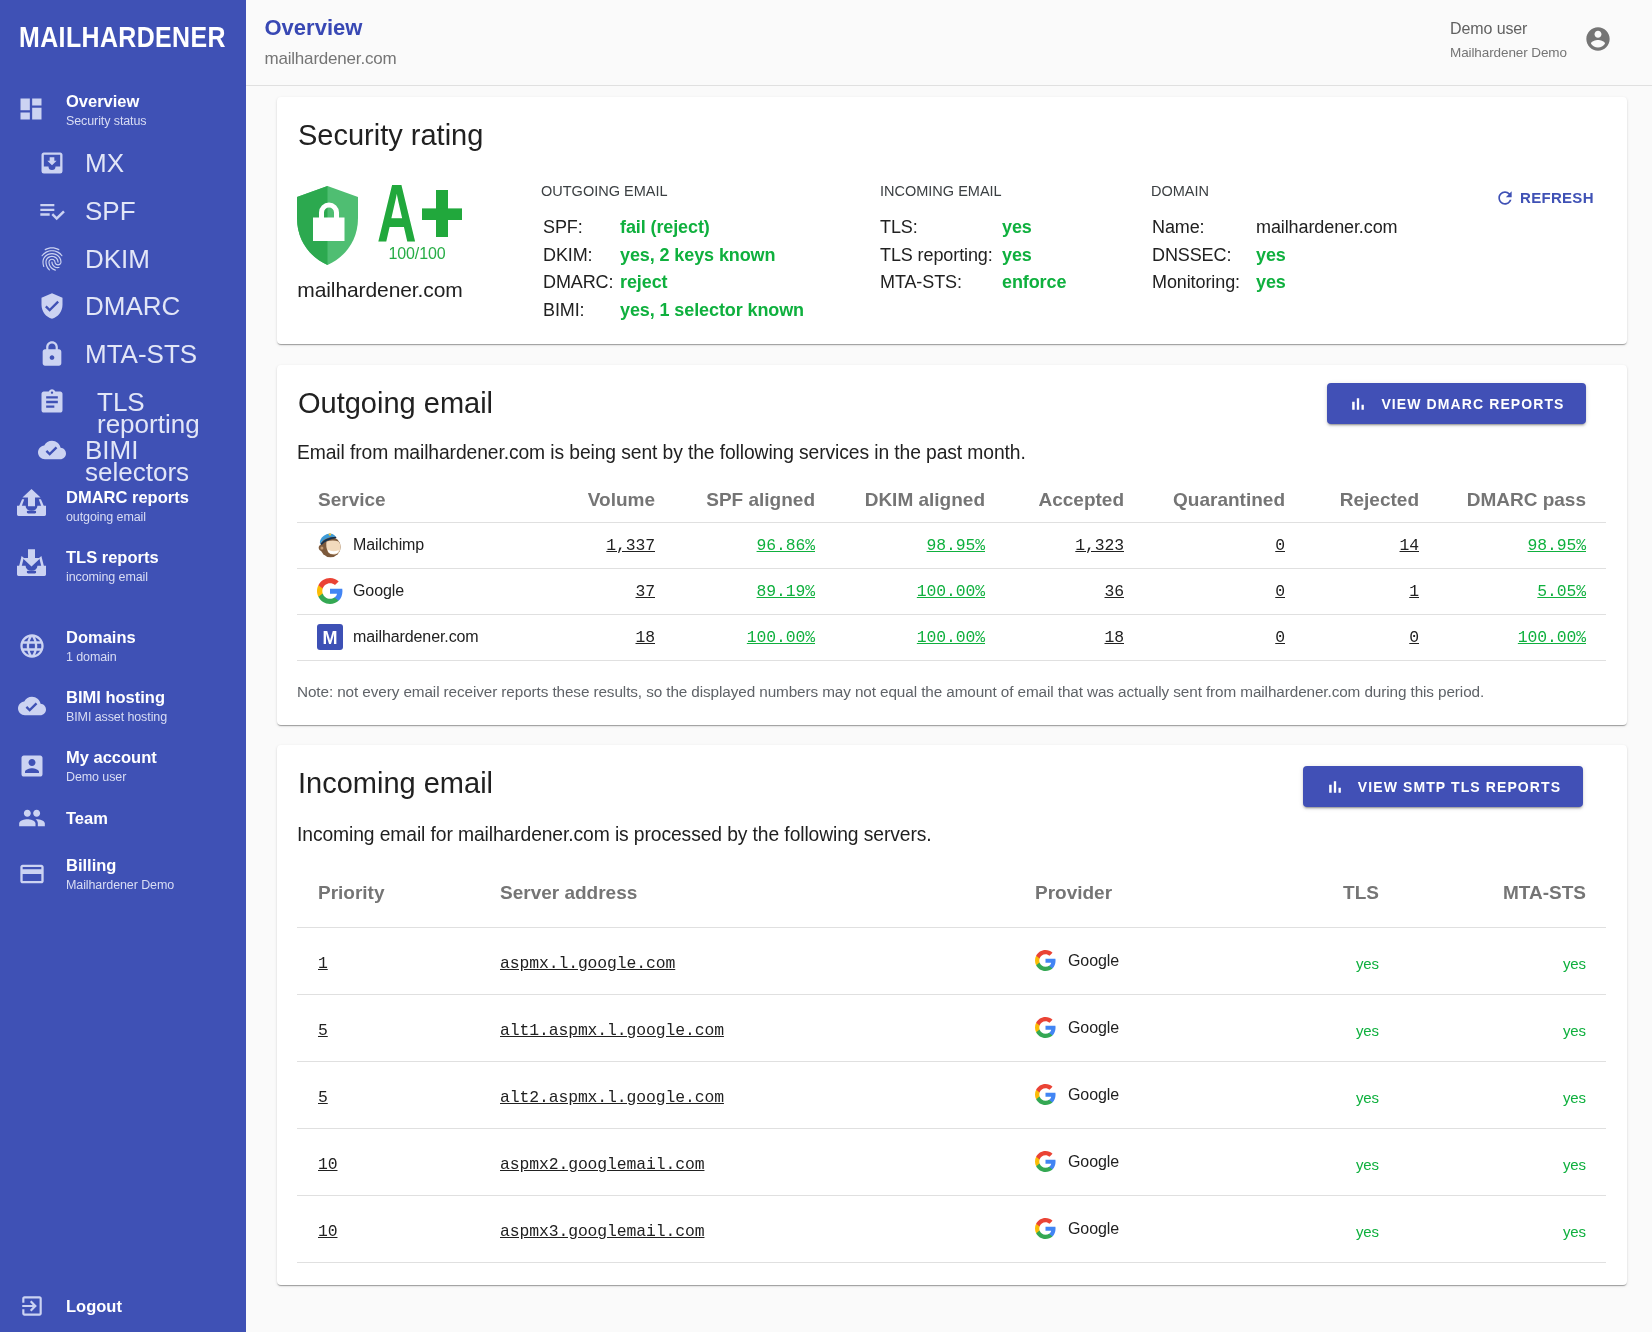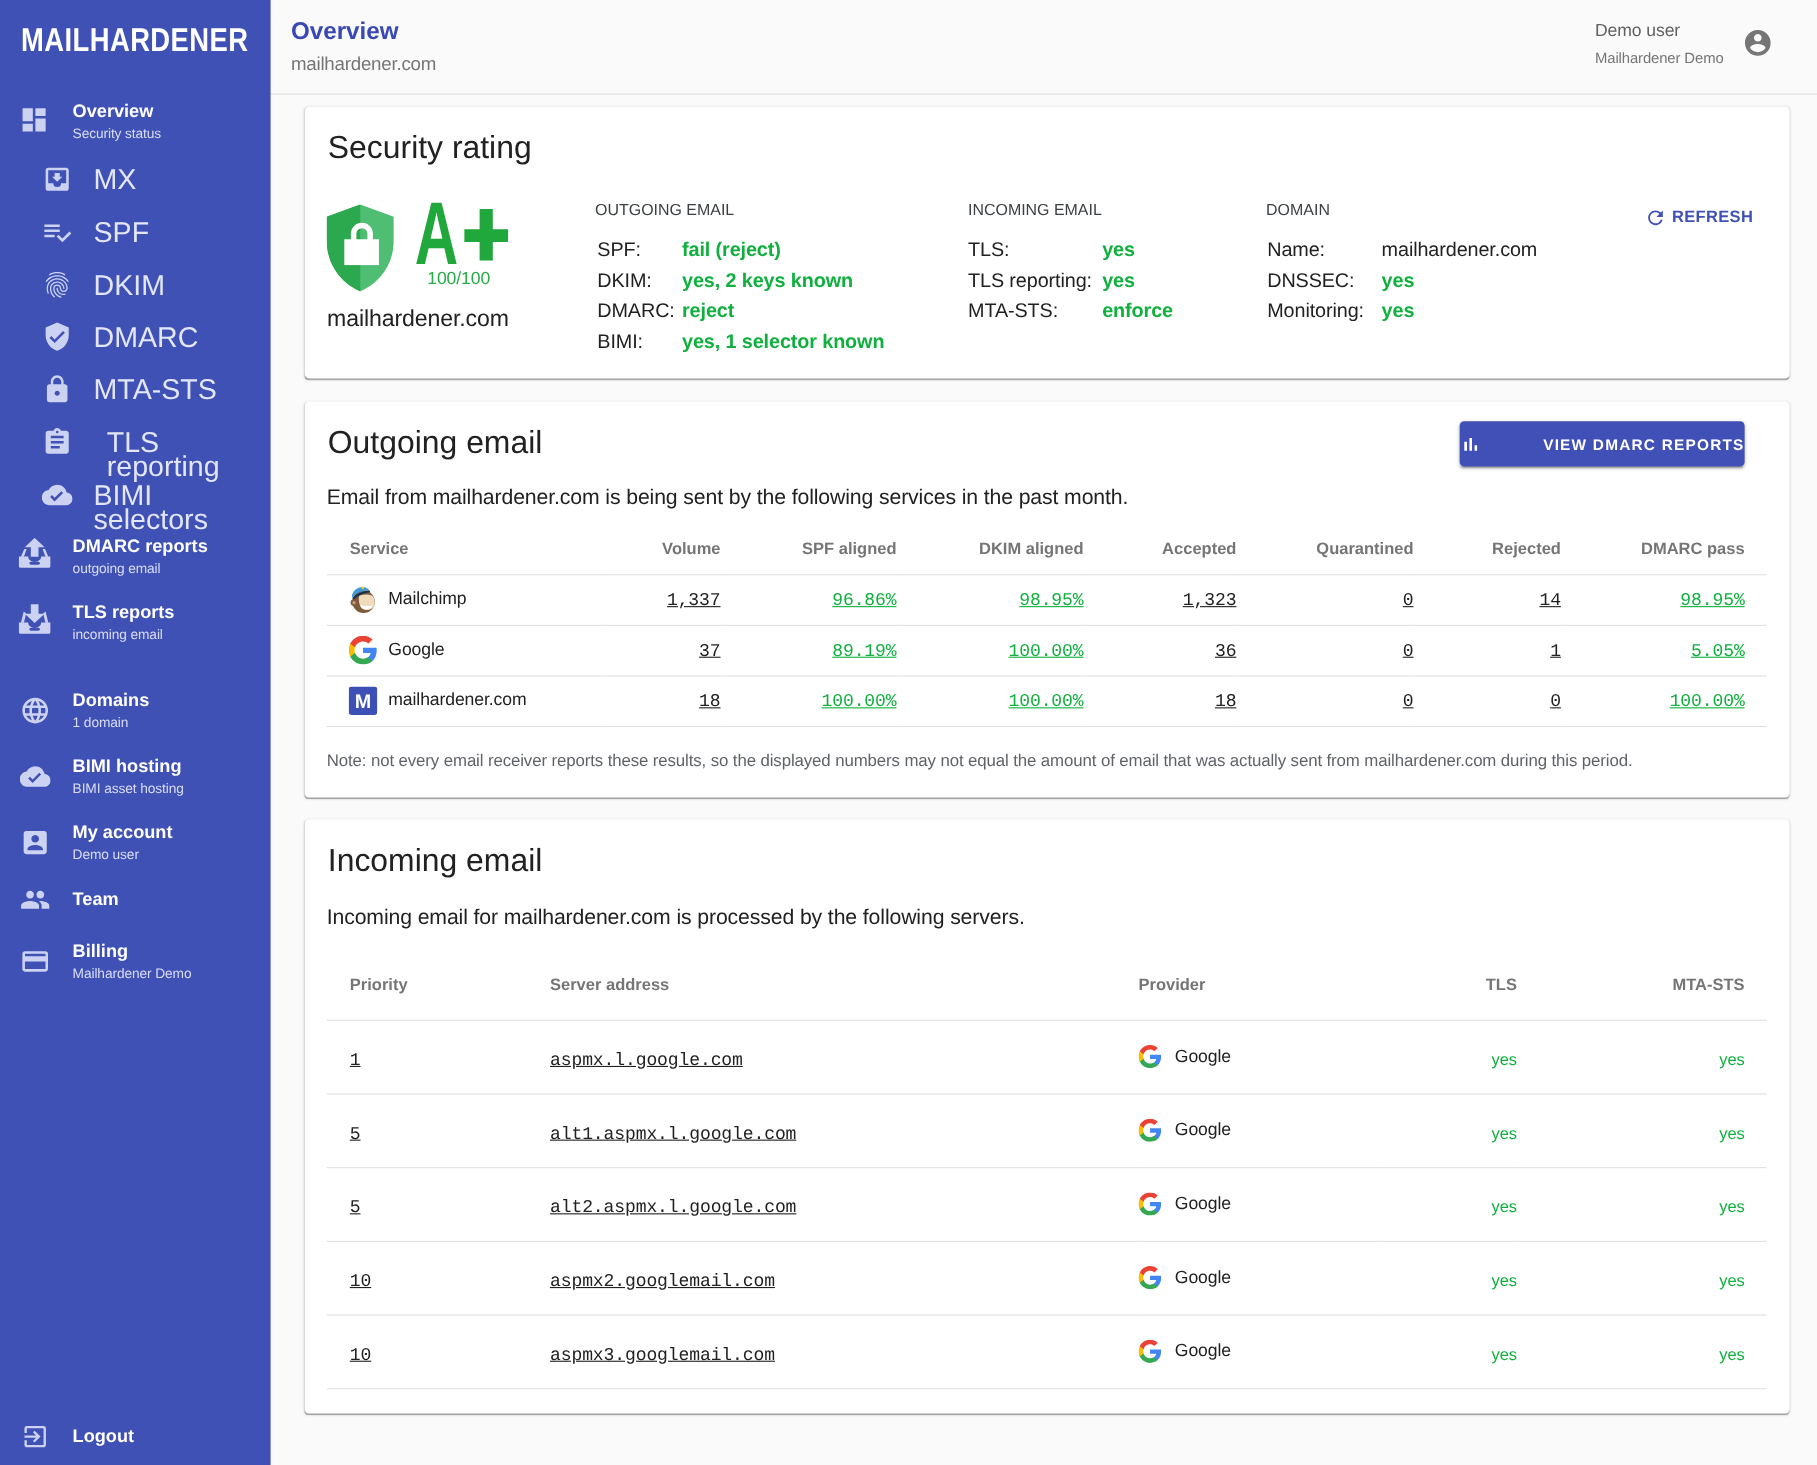--- a/index.html
+++ b/index.html
@@ -12,25 +12,25 @@
 .ntb { position:absolute; color:#e2e6f7; font-size:26px; font-weight:normal; line-height:22px; letter-spacing:0; }
 .ns { position:absolute; color:#d9ddf4; font-size:12.5px; line-height:16px; letter-spacing:-0.1px; }
 #header { position:absolute; left:246px; top:0; width:1406px; height:86px; background:#fafafa; border-bottom:1px solid #e0e0e0; z-index:4; }
 .htitle { position:absolute; left:18.5px; top:15px; font-size:22px; font-weight:bold; color:#3848b4; letter-spacing:0; }
 .hsub { position:absolute; left:18.5px; top:49px; font-size:17px; color:#757575; letter-spacing:-0.2px; }
 .huser1 { position:absolute; left:1204px; top:20px; font-size:16px; color:#616161; }
 .huser2 { position:absolute; left:1204px; top:45px; font-size:13.5px; color:#757575; }
 .card { position:absolute; background:#fff; border-radius:4px; box-shadow:0 2px 1px -1px rgba(0,0,0,.2), 0 1px 1px 0 rgba(0,0,0,.14), 0 1px 3px 0 rgba(0,0,0,.12); }
 .ctitle { position:absolute; left:21px; font-size:29px; color:#212121; letter-spacing:0; line-height:30px; }
 
-.btn { position:absolute; background:#4150b6; border-radius:4px; color:#fff; font-size:14px; font-weight:bold; letter-spacing:1.1px; display:flex; align-items:center; justify-content:space-between; box-shadow:0 3px 1px -2px rgba(0,0,0,.2), 0 2px 2px 0 rgba(0,0,0,.14), 0 1px 5px 0 rgba(0,0,0,.12); }
+.btn { position:absolute; background:#4150b6; border-radius:4px; color:#fff; font-size:14px; font-weight:bold; letter-spacing:1.1px; display:flex; align-items:center; justify-content:center; box-shadow:0 3px 1px -2px rgba(0,0,0,.2), 0 2px 2px 0 rgba(0,0,0,.14), 0 1px 5px 0 rgba(0,0,0,.12); }
 .btn svg { margin-right:13px; }
 .mono { font-family:"Liberation Mono", monospace; font-size:16.4px !important;text-decoration:underline; }
 table { border-collapse:collapse; table-layout:fixed; }
-th { color:#757575; font-size:15px; font-weight:bold; letter-spacing:0; }
+th { color:#757575; font-size:19px; font-weight:bold; letter-spacing:0; }
 td { color:#212121; font-size:16px; }
 #mxtable td { padding-top:6px; }
 #mxtable td.prov { padding-top:0; }
 #mxtable th { padding-bottom:23px !important; }
 .num { text-align:right; padding:0; }
 .statlbl { font-size:14.5px; color:#3c4043; letter-spacing:0; font-weight:500; }
 .srow { position:absolute; font-size:18px; color:#212121; line-height:20px; }
 .sval { font-weight:bold; }
 .green { color:#0fb03e !important; }
 </style>
@@ -272,20 +272,26 @@
           <td class="num mono">0</td>
           <td class="num mono">0</td>
           <td class="num mono green" style="padding-right:20px">100.00%</td>
     </tr>
   </tbody>
     </table>
   <div style="position:absolute;left:20px;top:318px;font-size:15.3px;color:#5f6368">Note: not every email receiver reports these results, so the displayed numbers may not equal the amount of email that was actually sent from mailhardener.com during this period.</div>
 </div>
 <div class="card" style="left:277px;top:745px;width:1350px;height:540px">
   <div class="ctitle" style="top:23px">Incoming email</div>
+  <div class="btn" style="left:1026px;top:21px;width:280px;height:41px">
+      <svg width="20" height="20" viewBox="0 0 24 24" fill="#fff">
+        <path d="M5 9.2h3V19H5V9.2zM10.6 5h2.8v14h-2.8V5zm5.6 8H19v6h-2.8v-6z"></path>
+      </svg>
+      <span>VIEW SMTP TLS REPORTS</span>
+    </div>
   <div style="position:absolute;left:20px;top:79px;font-size:19.3px;color:#212121">Incoming email for mailhardener.com is processed by the following servers.</div>
   <table id="mxtable" style="position:absolute;left:20px;top:120px;width:1309px">
     <colgroup>
         <col style="width:203px">
         <col style="width:535px">
         <col style="width:220px">
         <col style="width:124px">
         <col style="width:227px">
       </colgroup>
     <tbody>

